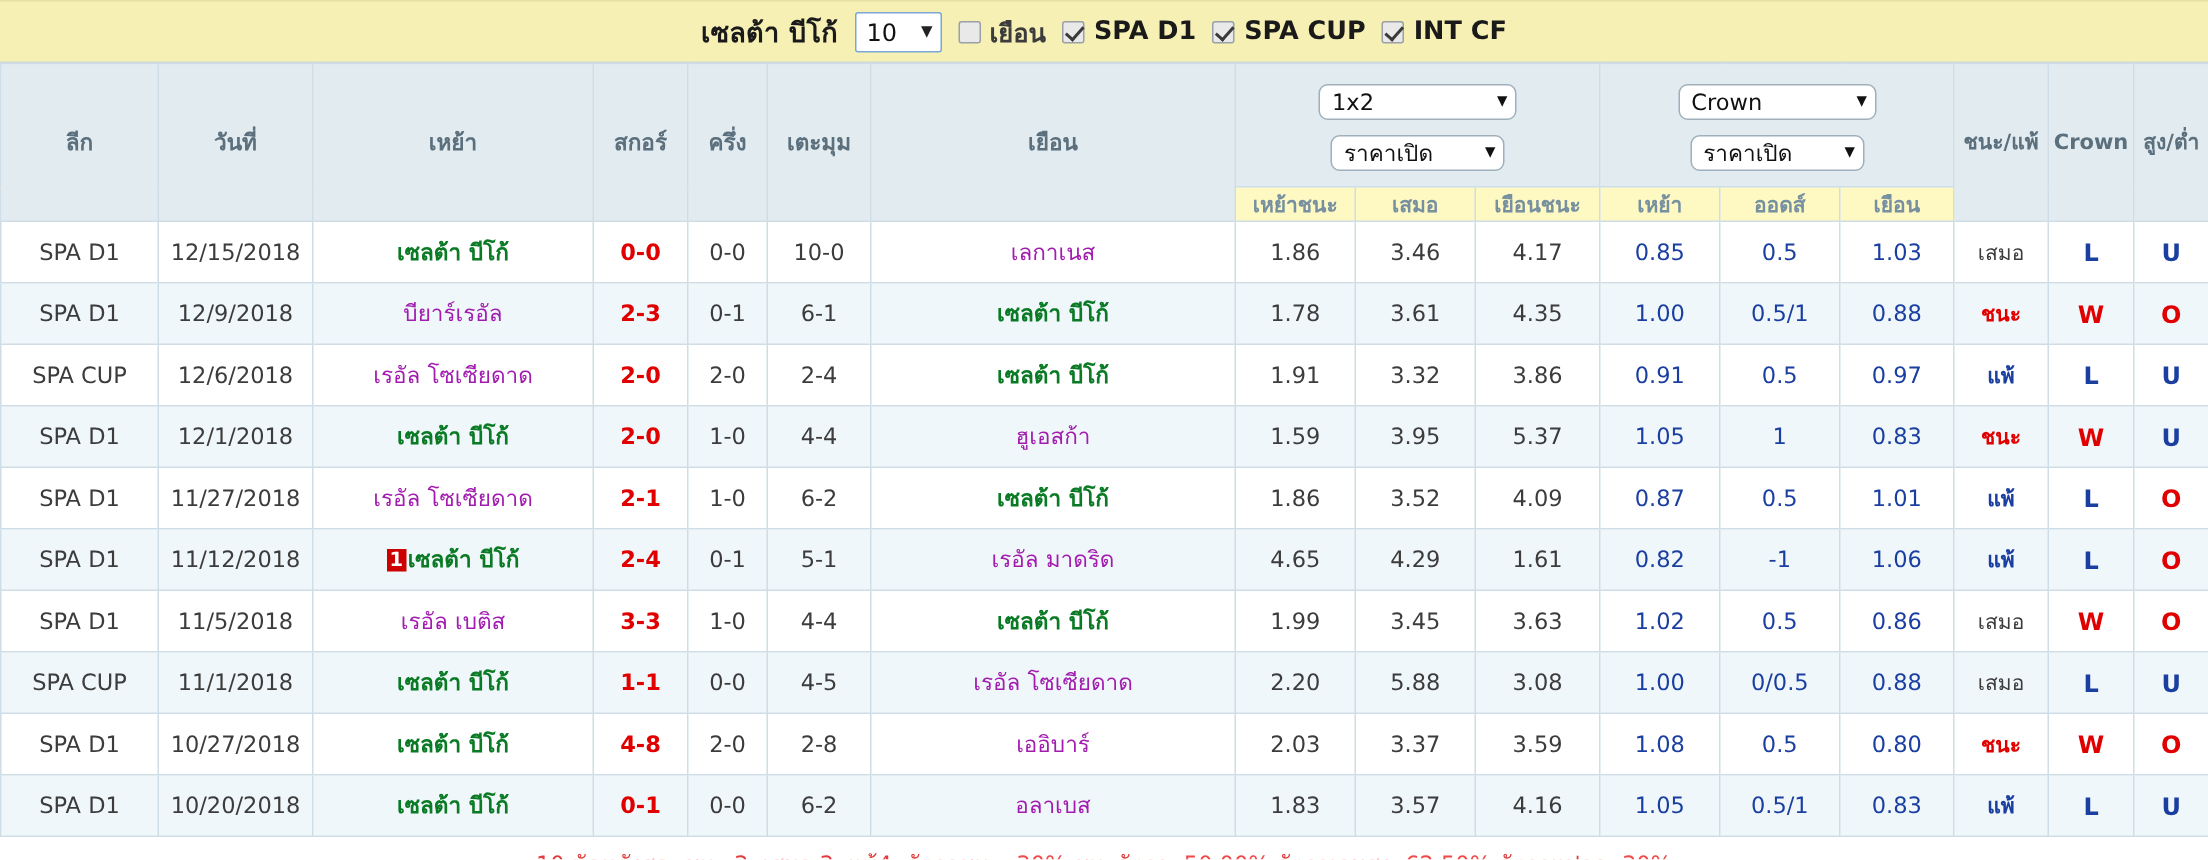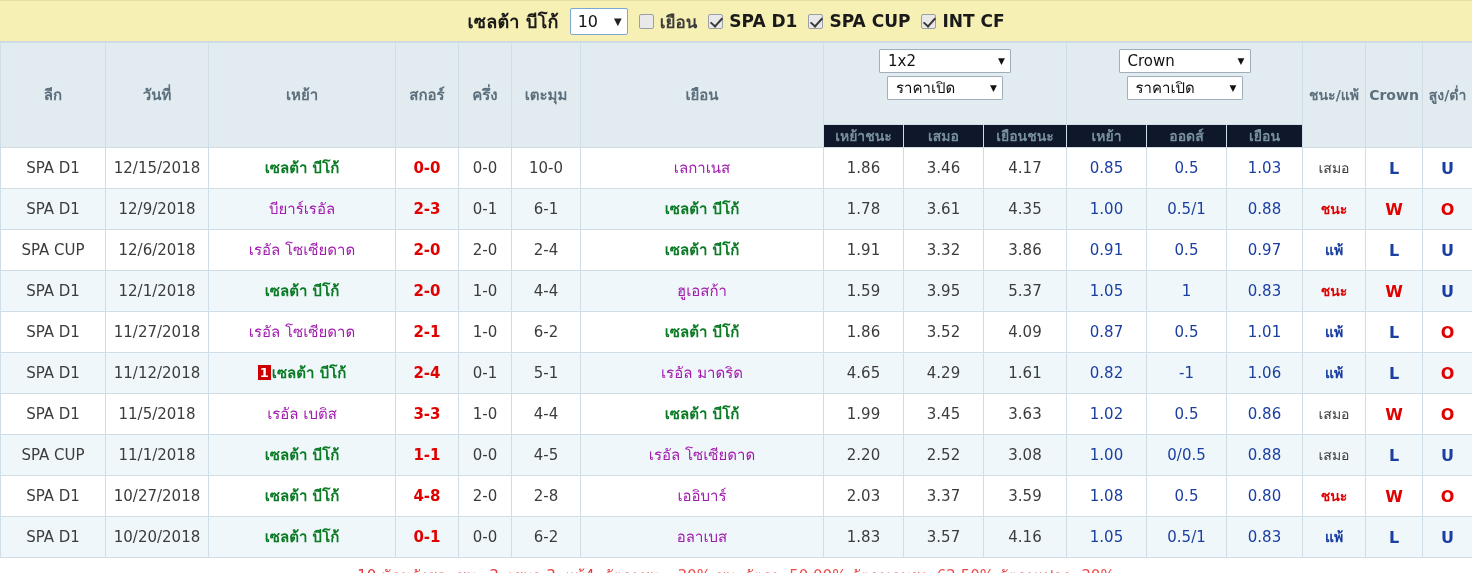--- a/index.html
+++ b/index.html
@@ -82,21 +82,21 @@
   }
   thead th {
     background: #e2ebf0;
     color: #5b6f7d;
     font-size: 15px;
     font-weight: bold;
   }
   thead tr.hdr-main th { height: 82px; }
   thead tr.hdr-sub th { height: 0; }
   .sub-th {
-    background: #0f172a;
+    background: #fef9c3;
     color: #7790a0;
     font-size: 14px;
     font-weight: bold;
     height: 25px;
   }
   .grp-cell {
     padding: 6px 0 0 0 !important;
     vertical-align: top !important;
   }
   .sel-stack {
@@ -104,26 +104,27 @@
     flex-direction: column;
     align-items: center;
     gap: 3px;
   }
   .sel-box {
     display: inline-flex;
     align-items: center;
     justify-content: space-between;
     background: #fff;
     border: 1px solid #9fb0bb;
-    border-radius: 1px;
+    border-radius: 6px;
     height: 24px;
     padding: 0 5px 0 8px;
     font-size: 15px;
     font-weight: normal;
     color: #111;
+    margin-top: 7px;
   }
   .sel-box.wide  { width: 132px; }
   .sel-box.narrow{ width: 116px; }
   .sel-box .caret { font-size: 9px; color: #111; margin-left: 6px; }
   .sel-box .sel-text { white-space: nowrap; overflow: hidden; }
 
   .hdr-vert {
     font-size: 14px;
     line-height: 1.15;
     padding: 0 2px;
@@ -406,21 +407,21 @@
         </tr>
         <tr class="even">
           <td><span class="c-league">SPA CUP</span></td>
           <td><span class="c-date">11/1/2018</span></td>
           <td><span class="c-team hl">เซลต้า บีโก้</span></td>
           <td><span class="c-score">1-1</span></td>
           <td><span class="c-half">0-0</span></td>
           <td><span class="c-corner">4-5</span></td>
           <td><span class="c-team">เรอัล โซเซียดาด</span></td>
           <td><span class="c-odd">2.20</span></td>
-          <td><span class="c-odd">2.52</span></td>
+          <td><span class="c-odd">5.88</span></td>
           <td><span class="c-odd">3.08</span></td>
           <td><span class="c-hdp">1.00</span></td>
           <td><span class="c-hdp">0/0.5</span></td>
           <td><span class="c-hdp">0.88</span></td>
           <td><span class="c-res res-dark">เสมอ</span></td>
           <td><span class="c-wl res-blue">L</span></td>
           <td><span class="c-ou res-blue">U</span></td>
         </tr>
         <tr class="odd">
           <td><span class="c-league">SPA D1</span></td>

